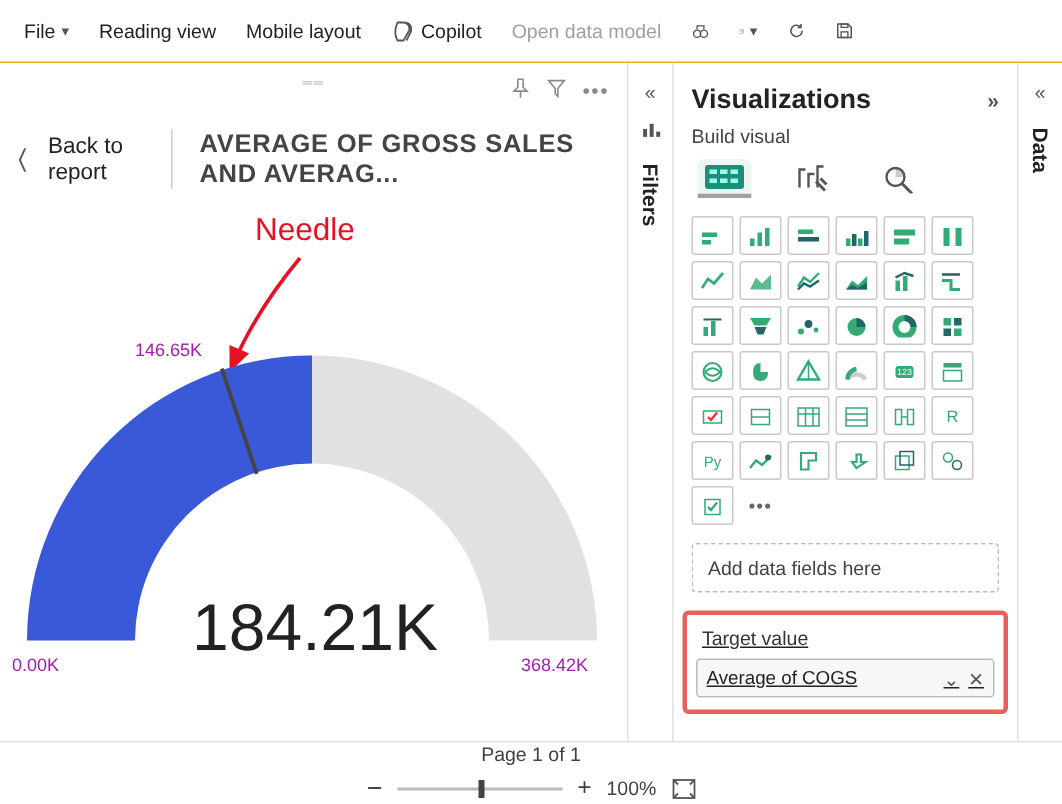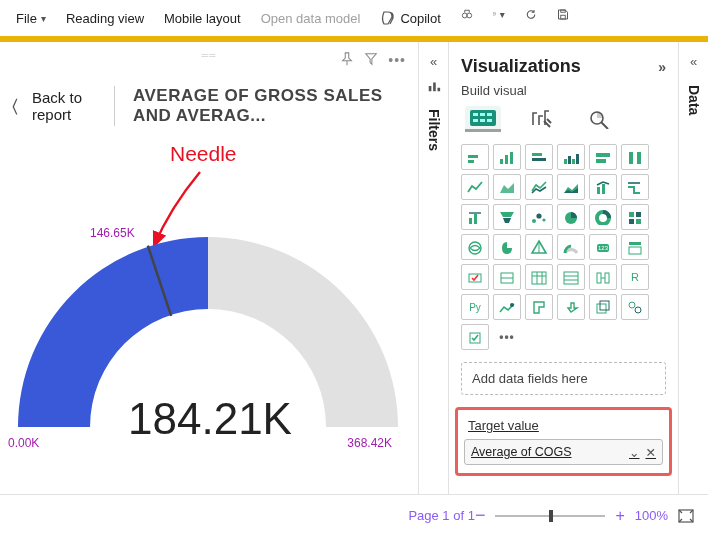--- a/index.html
+++ b/index.html
@@ -1,17 +1,17 @@
 <!DOCTYPE html>
 <html><head>
 <meta charset="utf-8">
 <style>
   * { box-sizing: border-box; margin: 0; padding: 0; font-family: "Segoe UI", Arial, sans-serif; }
   body { width: 708px; height: 536px; background: #fff; color: #222; overflow: hidden; position: relative; }
-  .toolbar { display: flex; height: 42px; padding: 0 8px; gap: 4px; border-bottom: 6px solid #eab308; font-size: 13px; }
+  .toolbar { display: flex; align-items: center; height: 42px; padding: 0 8px; gap: 4px; border-bottom: 1px solid #eab308; font-size: 13px; }
   .toolbar .tb-item { display: flex; align-items: center; gap: 4px; padding: 4px 8px; border-radius: 4px; cursor: default; }
   .toolbar .disabled { color: #a0a0a0; }
   .toolbar .chevron { font-size: 10px; color: #555; }
   .toolbar .icon-btn { width: 28px; height: 28px; display:flex; align-items:center; justify-content:center; }
   .main { display: flex; height: 452px; position: relative; }
   .canvas-area { flex: 1; position: relative; padding: 10px 12px; }
   .drag-handle { position:absolute; top:8px; left:50%; transform:translateX(-50%); width:24px; height:6px; color:#bbb; font-size:9px; text-align:center; letter-spacing:1px; }
   .canvas-hdr { display:flex; align-items:center; justify-content:space-between; margin-bottom:12px; }
   .canvas-hdr .icons { display:flex; gap:10px; color:#888; font-size:14px; }
   .back-row { display:flex; align-items:center; gap:22px; padding:6px 0 14px 0; }
@@ -34,49 +34,49 @@
   .viz-grid .vi { border:1px solid #c9c9c9; border-radius:2px; display:flex; align-items:center; justify-content:center; font-size:12px; color:#466; cursor:pointer; background:#fff;}
   .viz-grid .vi svg { width:18px; height:16px; }
   .viz-grid .more { border:none; font-weight:bold; letter-spacing:1px; color:#666;}
   .field-well { border:1px dashed #bbb; border-radius:3px; padding:8px 10px; font-size:13px; color:#444; margin-bottom:12px; }
   .target-block { border:3px solid #e8605c; border-radius:4px; padding:6px 6px 8px 6px; margin-left:-6px; margin-right:-6px;text-decoration:underline; }
   .target-label { font-size:13px; color:#333; margin:2px 4px 6px 4px; }
   .field-pill { border:1px solid #bbb; border-radius:3px; background:#f7f7f7; height:26px; display:flex; align-items:center; padding:0 6px; font-size:12.5px; gap:6px; }
   .field-pill .x { margin-left:auto; display:flex; gap:6px; color:#555;}
   .data-strip { width:30px; border-left:1px solid #e1e1e1; display:flex; flex-direction:column; align-items:center; padding-top:12px; gap:10px; }
   .data-strip .vtext { writing-mode: vertical-rl; font-size:14px; font-weight:600; margin-top:6px; }
-  .statusbar { height:42px; border-top:1px solid #e1e1e1; display:flex; align-items:center; justify-content:flex-end; padding:0 14px; font-size:13px; color:#8b5cf6;}
+  .statusbar { height:42px; border-top:1px solid #e1e1e1; display:flex; align-items:center; justify-content:space-between; padding:0 14px; font-size:13px; color:#404040;flex-direction:column;}
   .zoom { display:flex; align-items:center; gap:10px; }
   .zoom .track { width:110px; height:2px; background:#bbb; position:relative; }
   .zoom .thumb { position:absolute; left:54px; top:-5px; width:4px; height:12px; background:#444; }
   svg { display:block; }
 </style>
 </head>
 <body>
 
 <div class="toolbar">
   <div class="tb-item">
     <span>File</span>
     <span class="chevron">▾</span>
   </div>
   <div class="tb-item">
       <span>Reading view</span>
     </div>
   <div class="tb-item">
       <span>Mobile layout</span>
     </div>
-  <div class="tb-item disabled">
-      <span>Open data model</span>
-    </div>
   <div class="tb-item">
     <svg width="16" height="16" viewBox="0 0 16 16">
         <path d="M4 2 L8 2 Q12 2 12 7 L8 14 L4 14 Q1 9 4 2 Z M8 2 Q14 2 13 8 L10 14" fill="none" stroke="#555" stroke-width="1.2"></path>
       </svg>
     <span>Copilot</span>
   </div>
+  <div class="tb-item disabled">
+      <span>Open data model</span>
+    </div>
   <div class="tb-item icon-btn">
     <svg width="16" height="16" viewBox="0 0 16 16">
         <circle cx="5" cy="10" r="3.2" fill="none" stroke="#555" stroke-width="1.2"></circle>
         <circle cx="11" cy="10" r="3.2" fill="none" stroke="#555" stroke-width="1.2"></circle>
         <path d="M5 6 L5 3 L11 3 L11 6" fill="none" stroke="#555" stroke-width="1.2"></path>
       </svg>
   </div>
   <div class="tb-item icon-btn">
     <svg width="16" height="14" viewBox="0 0 16 14">
         <rect x="1" y="1" width="14" height="12" fill="none" stroke="#555" stroke-width="1.2"></rect>

